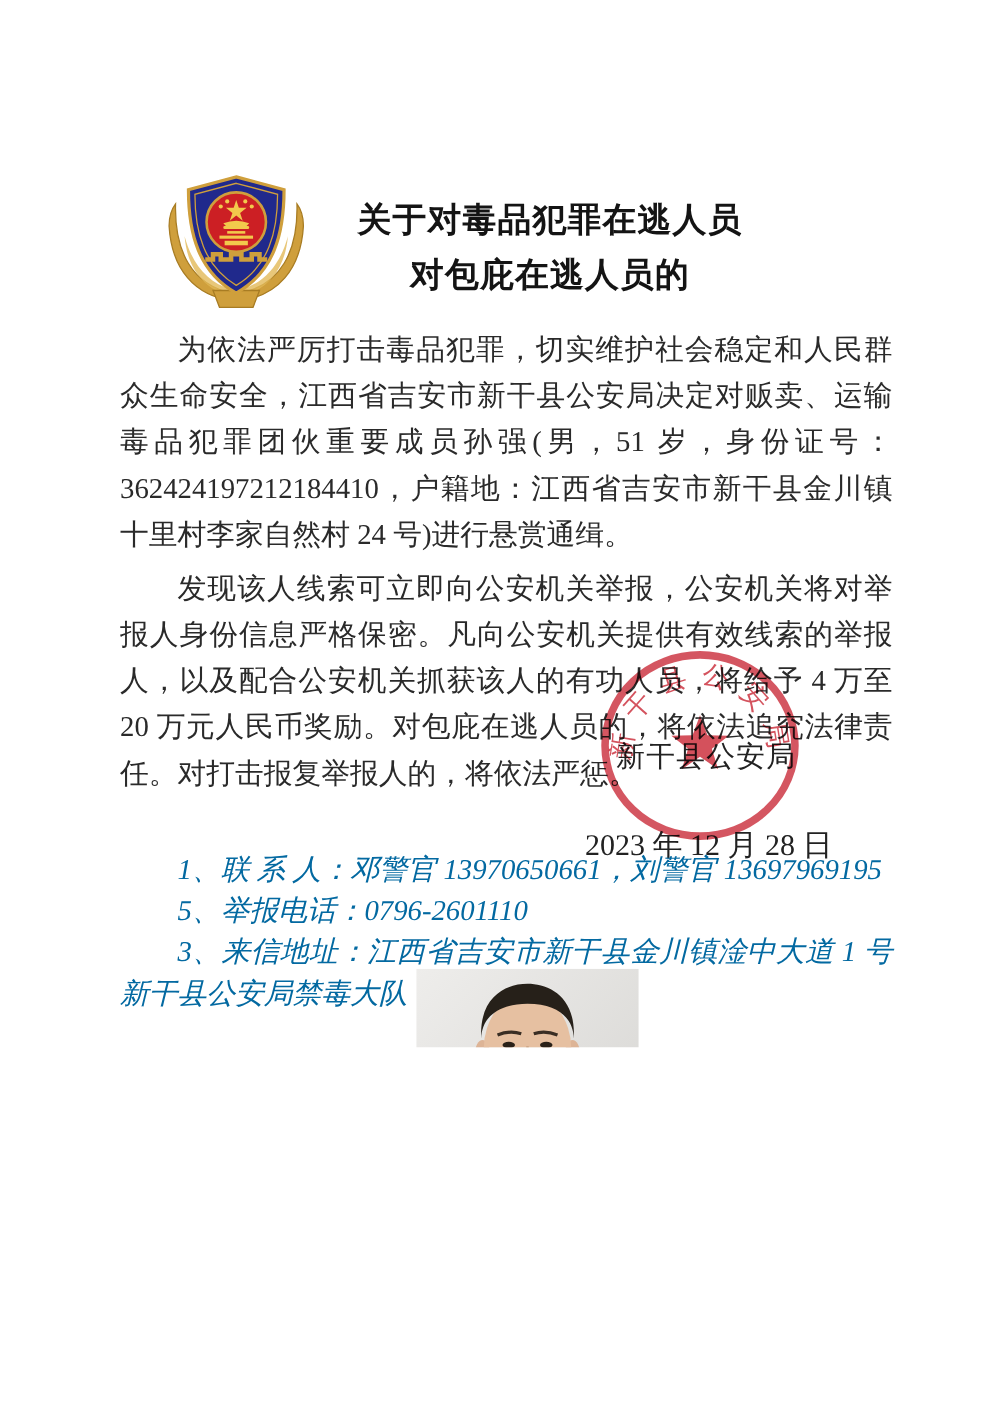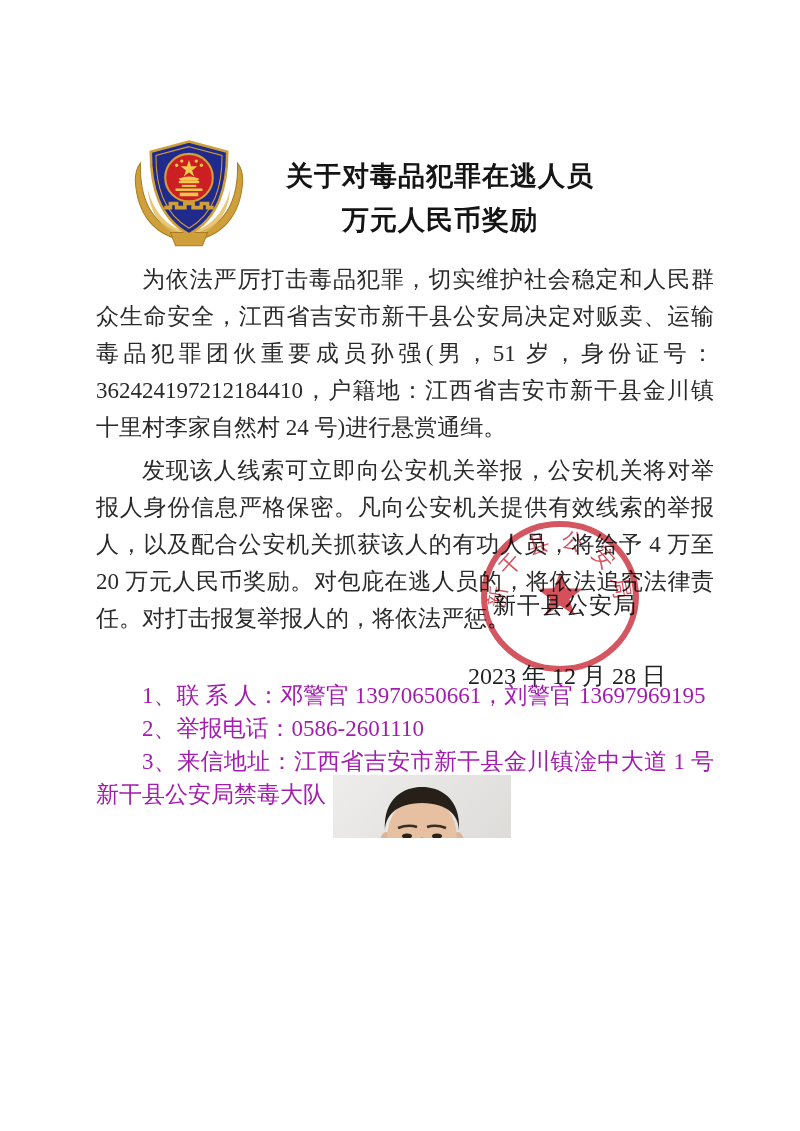--- a/index.html
+++ b/index.html
@@ -78,22 +78,23 @@
     opacity: 0.92;
   }
 
   .contacts {
     position: absolute;
     left: 96px;
     top: 679px;
     width: 618px;
     font-size: 23px;
     line-height: 33px;
-    color: #a21caf;
+    color: #0369a1;
     text-align: justify;
+    font-style: italic;
   }
   .contacts p { text-indent: 2em; }
 
   .photo {
     position: absolute;
     left: 333px;
     top: 775px;
     width: 178px;
     height: 190px;
   }
@@ -140,21 +141,21 @@
       <rect x="53" y="56" width="14" height="2"></rect>
       <rect x="47" y="59.5" width="26" height="2.4"></rect>
       <rect x="51" y="63.5" width="18" height="3.5"></rect>
     </g>
 
     <path d="M36,78 h6 v-4 h6 v4 h8 v-4 h8 v4 h8 v-4 h6 v4 h6" stroke="#cf9f3c" stroke-width="3.5" fill="none"></path>
   </svg>
 
   <div class="title-block">
     <div>关于对毒品犯罪在逃人员</div>
-    <div>万元人民币奖励</div>
+    <div>对包庇在逃人员的</div>
   </div>
 
   <div class="body-text">
     <p>为依法严厉打击毒品犯罪，切实维护社会稳定和人民群众生命安全，江西省吉安市新干县公安局决定对贩卖、运输毒品犯罪团伙重要成员孙强(男，51 岁，身份证号：362424197212184410，户籍地：江西省吉安市新干县金川镇十里村李家自然村 24 号)进行悬赏通缉。</p>
     <p>发现该人线索可立即向公安机关举报，公安机关将对举报人身份信息严格保密。凡向公安机关提供有效线索的举报人，以及配合公安机关抓获该人的有功人员，将给予 4 万至 20 万元人民币奖励。对包庇在逃人员的，将依法追究法律责任。对打击报复举报人的，将依法严惩。</p>
   </div>
 
   <div class="signature-agency">新干县公安局</div>
   <div class="signature-date">2023 年 12 月 28 日</div>
 
@@ -162,21 +163,21 @@
     <ellipse cx="95" cy="92" rx="88" ry="84" fill="none" stroke="#cc3340" stroke-width="7" opacity="0.9"></ellipse>
     <path id="sealArc" d="M 39,130 A 64,64 0 1 1 151,130" fill="none"></path>
     <text font-size="25" fill="#cc3340" letter-spacing="11" opacity="0.92" font-family="Liberation Serif, serif">
       <textPath href="#sealArc" startOffset="50%" text-anchor="middle">新干县公安局</textPath>
     </text>
     <path d="M95,64 L101.9,82.5 L121.6,83 L106,95 L111.8,113.9 L95,102.5 L78.2,113.9 L84,95 L68.4,83 L88.1,82.5 Z" fill="#cc3340" opacity="0.93"></path>
   </svg>
 
   <div class="contacts">
     <p>1、联 系 人：邓警官 13970650661，刘警官 13697969195</p>
-    <p>2、举报电话：0586-2601110</p>
+    <p>5、举报电话：0796-2601110</p>
     <p>3、来信地址：江西省吉安市新干县金川镇淦中大道 1 号新干县公安局禁毒大队</p>
   </div>
 
   <svg class="photo" viewBox="0 0 178 190" aria-hidden="true">
     <defs>
       <linearGradient id="pbg" x1="0" y1="0" x2="1" y2="1">
         <stop offset="0" stop-color="#eeedeb"></stop>
         <stop offset="1" stop-color="#d5d4d1"></stop>
       </linearGradient>
       <linearGradient id="shirt" x1="0" y1="0" x2="0" y2="1">

